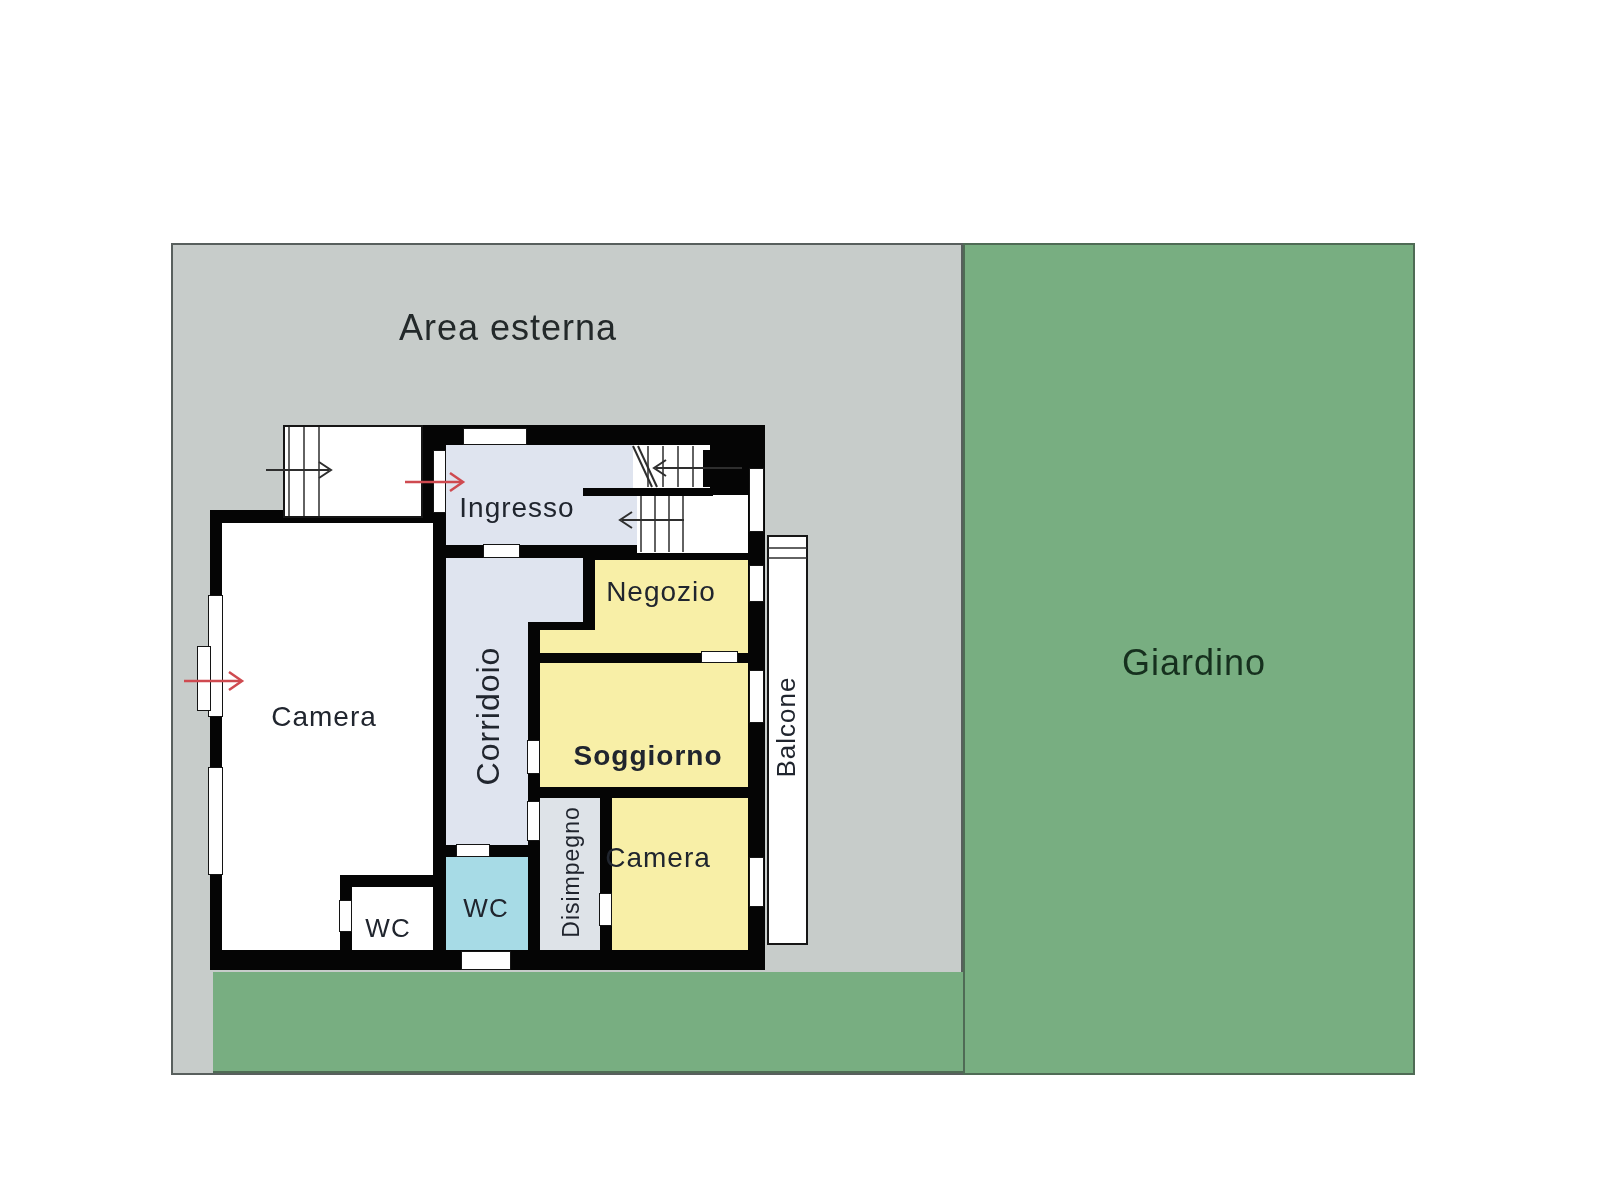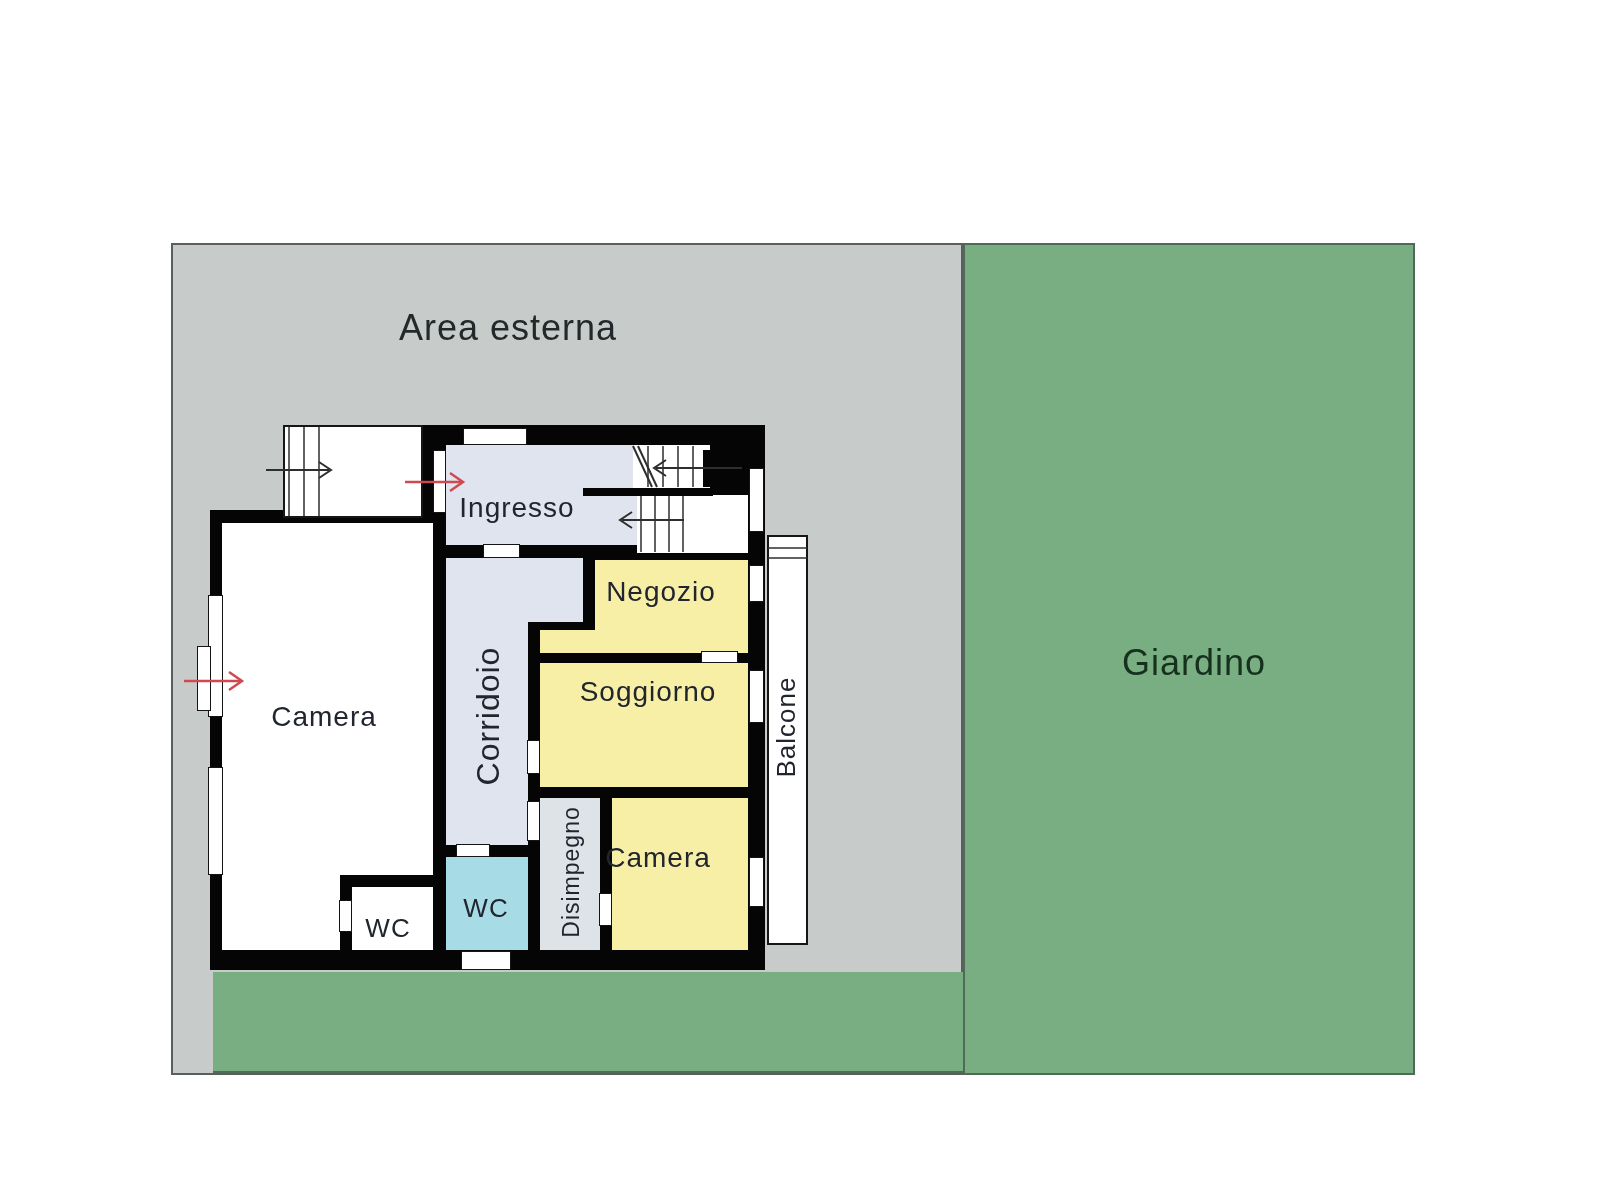--- a/index.html
+++ b/index.html
@@ -121,21 +121,21 @@
       <line x1="184" y1="681" x2="240" y2="681"></line>
       <polyline points="229,672 242,681 229,690"></polyline>
     </g>
   </svg>
 
   <div class="outdoor-label" style="left:508px;top:328px;">Area esterna</div>
   <div class="outdoor-label" style="left:1194px;top:663px;color:#16301e;">Giardino</div>
 
   <div class="room-label" style="left:517px;top:508px;">Ingresso</div>
   <div class="room-label" style="left:661px;top:592px;">Negozio</div>
-  <div class="room-label" style="left:648px;top:692px;">Soggiorno</div>
+  <div class="room-label" style="left:648px;top:756px;font-weight:bold;">Soggiorno</div>
   <div class="room-label" style="left:658px;top:858px;">Camera</div>
   <div class="room-label" style="left:324px;top:717px;">Camera</div>
   <div class="room-label vert" style="left:488px;top:716px;font-size:32px;">Corridoio</div>
   <div class="room-label vert" style="left:571px;top:872px;font-size:23px;">Disimpegno</div>
   <div class="room-label vert" style="left:786px;top:727px;font-size:26px;">Balcone</div>
   <div class="room-label" style="left:486px;top:908px;font-size:26px;">WC</div>
   <div class="room-label" style="left:388px;top:928px;font-size:26px;">WC</div>
 
 </div>
 

